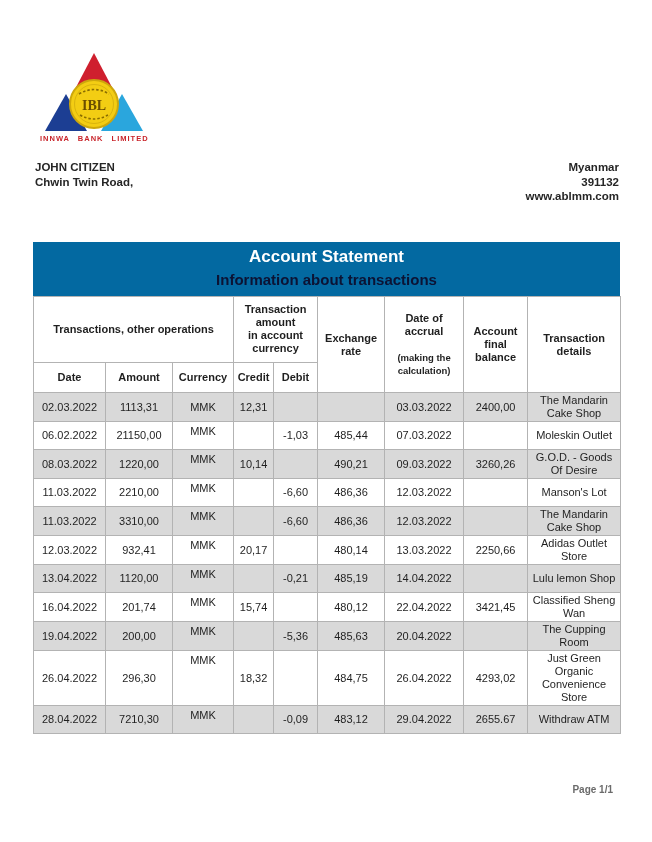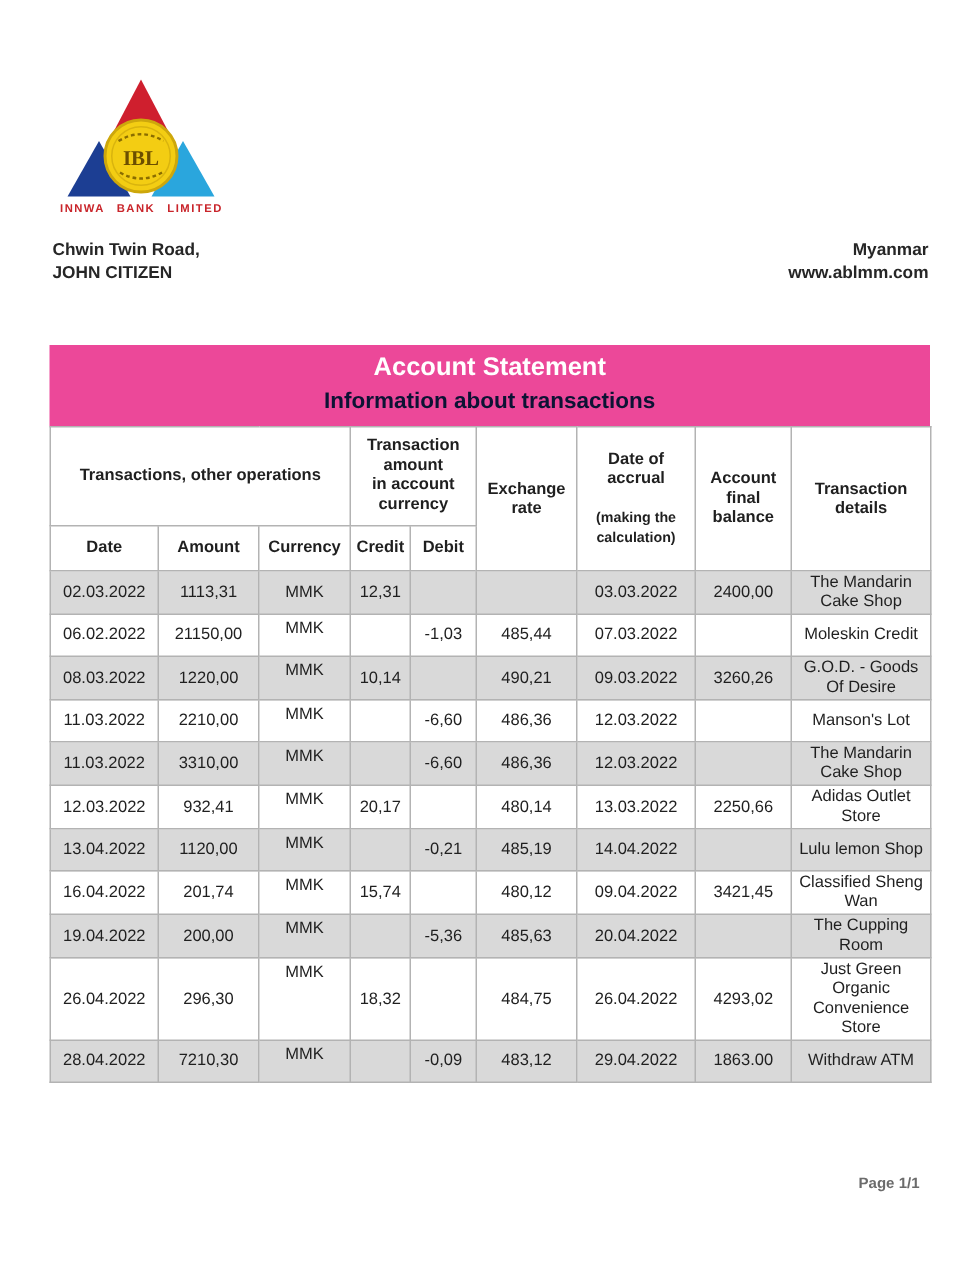--- a/index.html
+++ b/index.html
@@ -36,22 +36,23 @@
     position: absolute; right: 33px; top: 160px;
     text-align: right;
     font-size: 11.5px; font-weight: bold; line-height: 14.5px; color: #262626;
     max-width: 300px;
   }
 
   
   .statement { position: absolute; left: 33px; top: 230px; width: 587px; }
   .blue-bar {
     width: 100%; height: 54px;
-    background: #ec4899;
+    background: #0369a1;
     text-align: center;
+    margin-top: 12px;
   }
   .blue-bar .title {
     padding-top: 5px;
     font-size: 17px; font-weight: bold; color: #ffffff;
   }
   .blue-bar .subtitle {
     padding-top: 4px;
     font-size: 15px; font-weight: bold; color: #0c1334;
   }
 
@@ -101,26 +102,27 @@
       <circle cx="50" cy="52" r="24" fill="#f3cd13" stroke="#cda70c" stroke-width="2"></circle>
       <circle cx="50" cy="52" r="19.5" fill="none" stroke="#d9b40e" stroke-width="1"></circle>
       <path d="M35,42 Q50,33 65,42" stroke="#8a6d00" fill="none" stroke-width="1.6" stroke-dasharray="2.5 2"></path>
       <path d="M36,63 Q50,71 64,63" stroke="#8a6d00" fill="none" stroke-width="1.6" stroke-dasharray="2.5 2"></path>
       <text x="50" y="58" text-anchor="middle" font-family="Liberation Serif, serif" font-weight="bold" font-size="14" fill="#6b4e00">IBL</text>
     </svg>
     <div class="logo-text">INNWA BANK LIMITED</div>
   </div>
 
   <div class="customer">
+    <div>JOHN CITIZEN</div>
     <div>Chwin Twin Road,</div>
-    <div>JOHN CITIZEN</div>
   </div>
 
   <div class="bank-address">
     <div>Myanmar</div>
+    <div>391132</div>
     <div>www.ablmm.com</div>
   </div>
 
   <div class="statement">
     <div class="blue-bar">
       <div class="title">Account Statement</div>
       <div class="subtitle">Information about transactions</div>
     </div>
 
     <table>
@@ -178,21 +180,21 @@
           </tr>
           <tr>
             <td class="col-date">06.02.2022</td>
             <td class="col-amount">21150,00</td>
             <td class="col-currency">MMK</td>
             <td class="col-credit"></td>
             <td class="col-debit">-1,03</td>
             <td class="col-rate">485,44</td>
             <td class="col-accrual">07.03.2022</td>
             <td class="col-balance"></td>
-            <td class="col-details">Moleskin Credit</td>
+            <td class="col-details">Moleskin Outlet</td>
           </tr>
           <tr class="gray">
             <td class="col-date">08.03.2022</td>
             <td class="col-amount">1220,00</td>
             <td class="col-currency">MMK</td>
             <td class="col-credit">10,14</td>
             <td class="col-debit"></td>
             <td class="col-rate">490,21</td>
             <td class="col-accrual">09.03.2022</td>
             <td class="col-balance">3260,26</td>
@@ -242,21 +244,21 @@
             <td class="col-balance"></td>
             <td class="col-details">Lulu lemon Shop</td>
           </tr>
           <tr>
             <td class="col-date">16.04.2022</td>
             <td class="col-amount">201,74</td>
             <td class="col-currency">MMK</td>
             <td class="col-credit">15,74</td>
             <td class="col-debit"></td>
             <td class="col-rate">480,12</td>
-            <td class="col-accrual">09.04.2022</td>
+            <td class="col-accrual">22.04.2022</td>
             <td class="col-balance">3421,45</td>
             <td class="col-details">Classified Sheng Wan</td>
           </tr>
           <tr class="gray">
             <td class="col-date">19.04.2022</td>
             <td class="col-amount">200,00</td>
             <td class="col-currency">MMK</td>
             <td class="col-credit"></td>
             <td class="col-debit">-5,36</td>
             <td class="col-rate">485,63</td>
@@ -276,21 +278,21 @@
             <td class="col-details">Just Green Organic Convenience Store</td>
           </tr>
           <tr class="gray">
             <td class="col-date">28.04.2022</td>
             <td class="col-amount">7210,30</td>
             <td class="col-currency">MMK</td>
             <td class="col-credit"></td>
             <td class="col-debit">-0,09</td>
             <td class="col-rate">483,12</td>
             <td class="col-accrual">29.04.2022</td>
-            <td class="col-balance">1863.00</td>
+            <td class="col-balance">2655.67</td>
             <td class="col-details">Withdraw ATM</td>
           </tr>
         </tbody>
     </table>
   </div>
 
   <div class="footer-wrap">
     <span>Page 1/1</span>
   </div>
 

